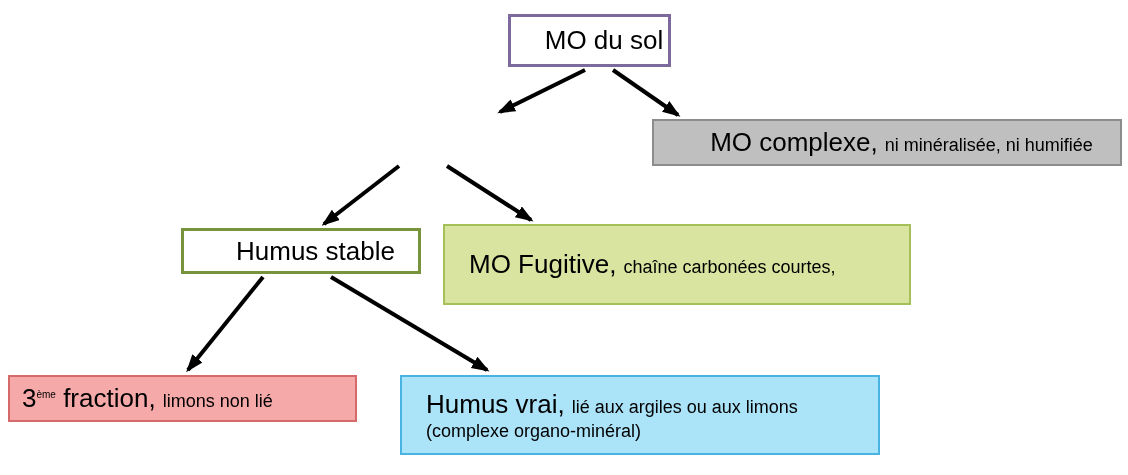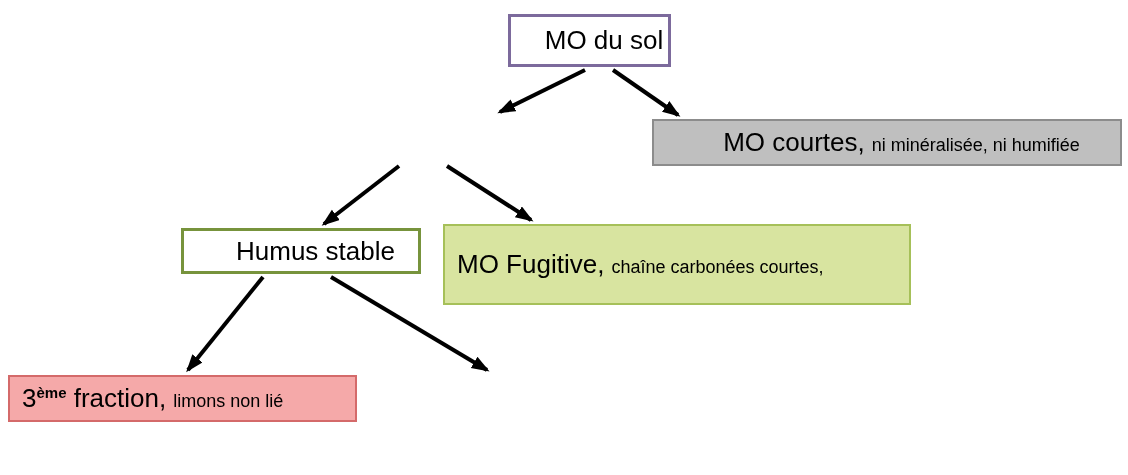--- a/index.html
+++ b/index.html
@@ -32,28 +32,28 @@
     background: #ffffff;
     display: flex;
     align-items: center;
     padding-left: 29px;
   }
   .node .line { line-height: 1.25; }
 
   .big  { font-size: 26px; }
   .small { font-size: 18px; font-weight: normal; margin-left: 7px; }
   .small.no-indent { margin-left: 0; }
-  .sup { font-size: 15px; font-weight: bold; vertical-align: 9px; text-align: center; }
+  .sup { font-size: 10px; font-weight: normal; vertical-align: 9px; text-align: center; }
 
   .center { justify-content: center; }
   .two-line {
     flex-direction: column;
     align-items: flex-start;
     justify-content: center;
-    padding-left: 12px;
+    padding-left: 24px;
     padding-right: 8px;
   }
 
   .n-root {
     left: 508px; top: 14px; width: 163px; height: 53px;
     border: 3px solid var(--root-border, #7c6a9c);
   }
   .n-active {
     left: 348px; top: 116px; width: 168px; height: 47px;
     border: 3px solid var(--active-border, #000000);
@@ -105,21 +105,21 @@
 
   <div class="node n-root center">
     <div class="line">
       <span class="big">MO du sol</span>
     </div>
   </div>
 
 
   <div class="node n-inactive center">
     <div class="line">
-      <span class="big">MO courtes,</span><span class="small">ni minéralisée, ni humifiée</span>
+      <span class="big">MO complexe,</span><span class="small">ni minéralisée, ni humifiée</span>
     </div>
   </div>
 
   <div class="node n-stable center">
     <div class="line">
       <span class="big">Humus stable</span>
     </div>
   </div>
 
   <div class="node n-fugitive two-line">
@@ -127,14 +127,22 @@
       <span class="big">MO Fugitive,</span><span class="small">chaîne carbonées courtes,</span>
     </div>
   </div>
 
   <div class="node n-fraction">
     <div class="line">
       <span class="big">3</span><sup class="sup">ème</sup><span class="big"> fraction,</span><span class="small">limons non lié</span>
     </div>
   </div>
 
+  <div class="node n-vrai two-line">
+    <div class="line">
+      <span class="big">Humus vrai,</span><span class="small">lié aux argiles ou aux limons</span>
+    </div>
+    <div class="line">
+      <span class="small no-indent">(complexe organo-minéral)</span>
+    </div>
+  </div>
 
 </div>
 
 </body></html>

